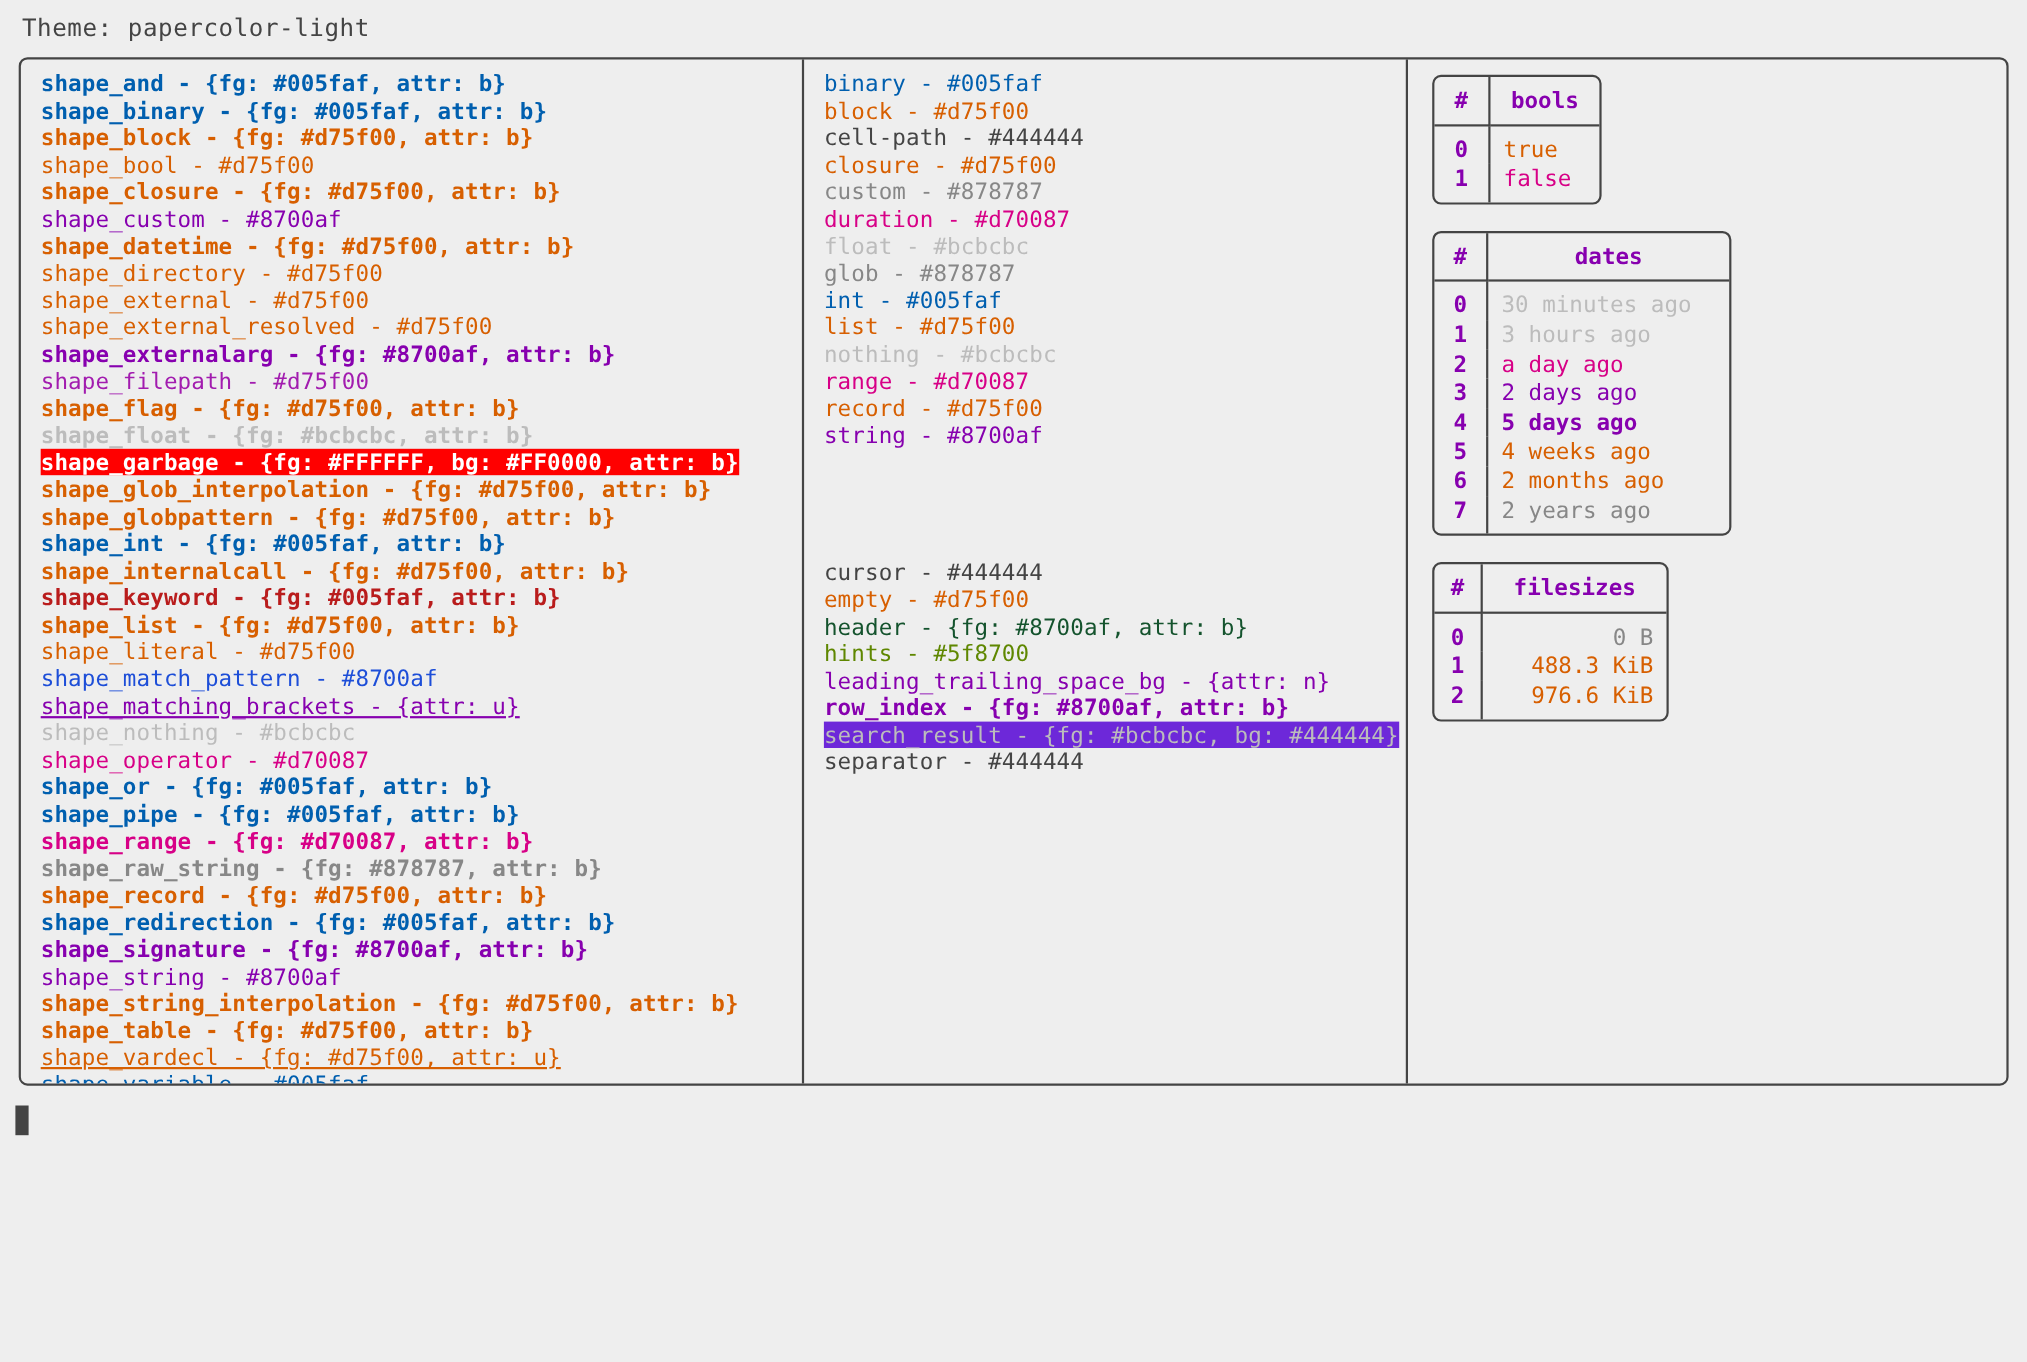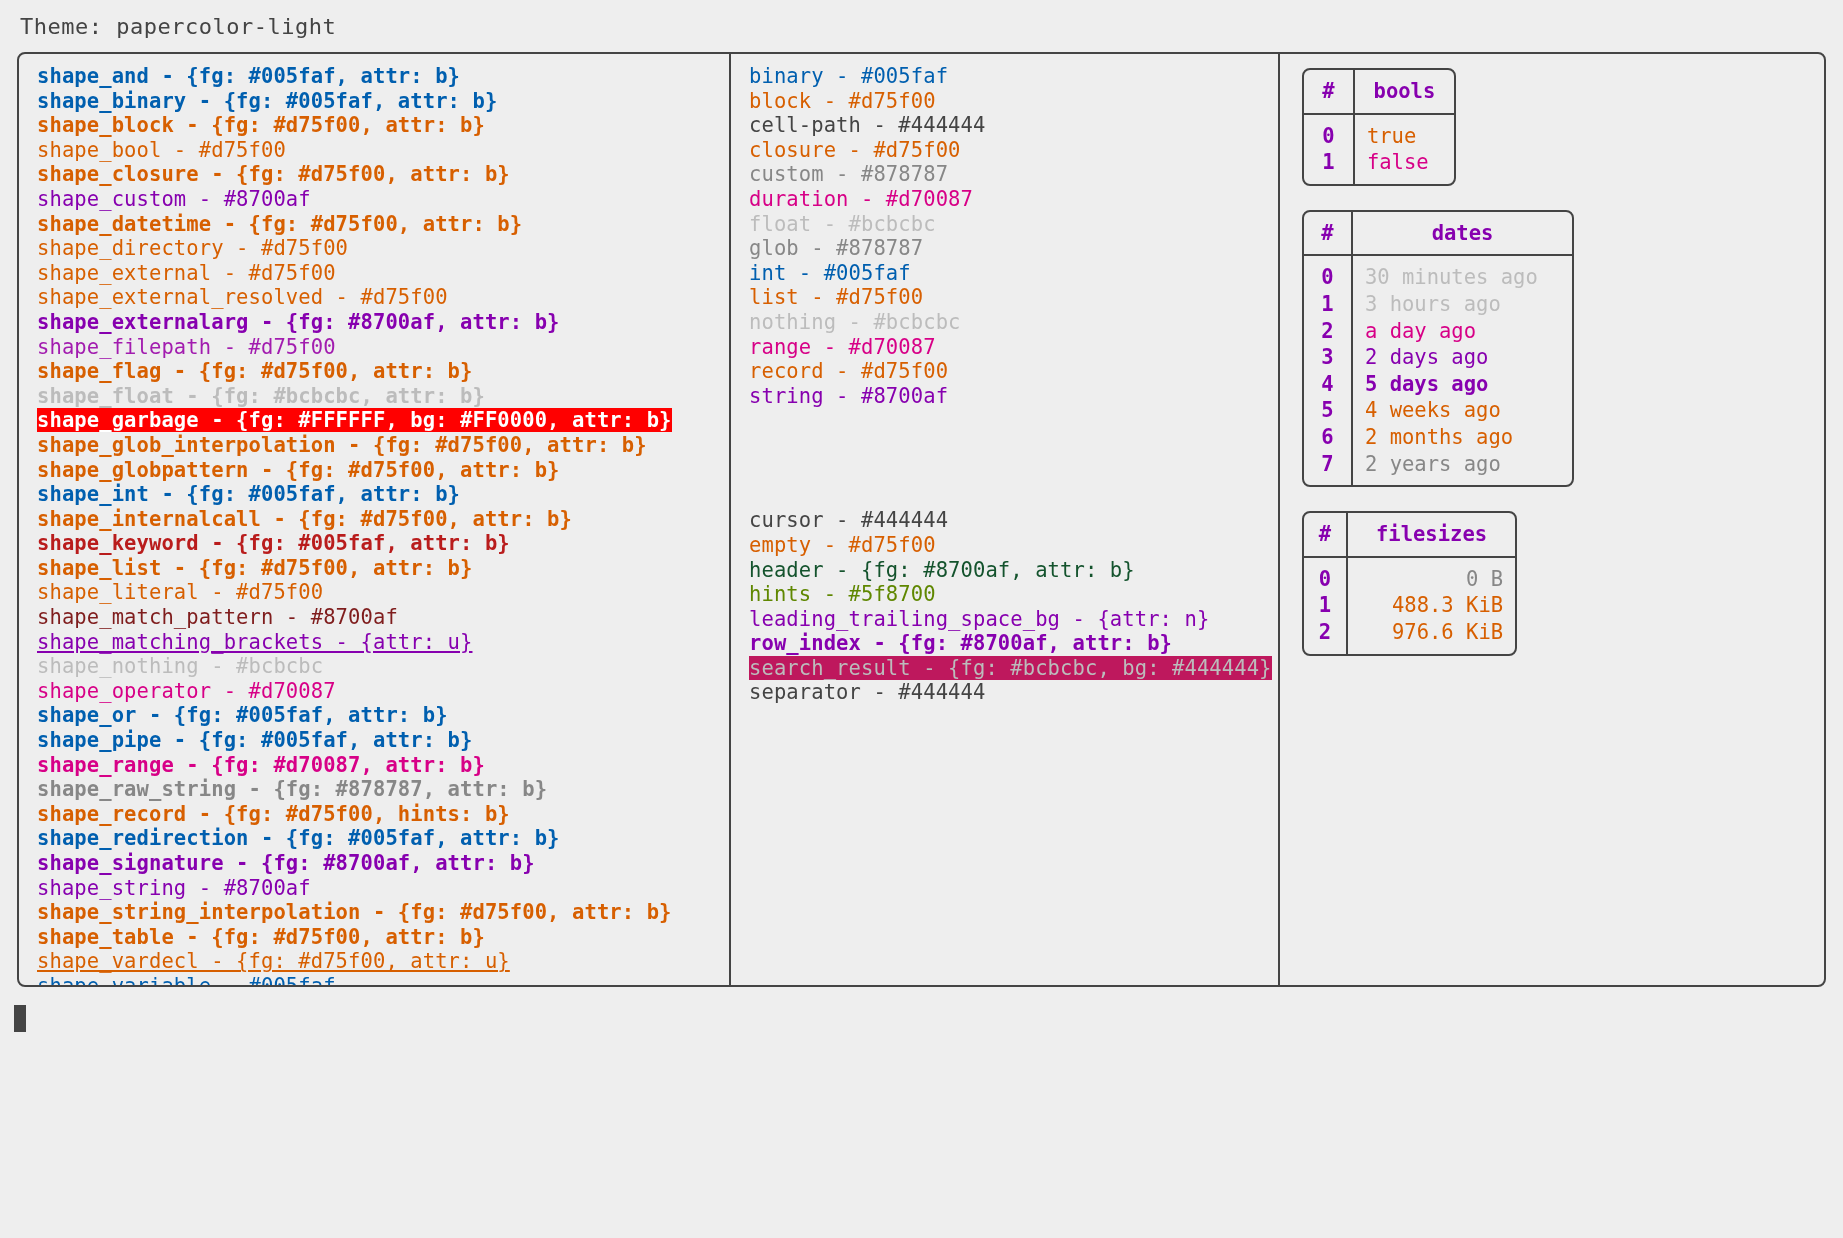--- a/index.html
+++ b/index.html
@@ -123,29 +123,29 @@
         <div class="line"><span style="color: rgb(215, 95, 0); font-weight: bold;">shape_flag - {fg: #d75f00, attr: b}</span></div>
         <div class="line"><span style="color: rgb(188, 188, 188); font-weight: bold;">shape_float - {fg: #bcbcbc, attr: b}</span></div>
         <div class="line"><span class="hl" style="color: rgb(255, 255, 255); font-weight: bold; background: rgb(255, 0, 0);">shape_garbage - {fg: #FFFFFF, bg: #FF0000, attr: b}</span></div>
         <div class="line"><span style="color: rgb(215, 95, 0); font-weight: bold;">shape_glob_interpolation - {fg: #d75f00, attr: b}</span></div>
         <div class="line"><span style="color: rgb(215, 95, 0); font-weight: bold;">shape_globpattern - {fg: #d75f00, attr: b}</span></div>
         <div class="line"><span style="color: rgb(0, 95, 175); font-weight: bold;">shape_int - {fg: #005faf, attr: b}</span></div>
         <div class="line"><span style="color: rgb(215, 95, 0); font-weight: bold;">shape_internalcall - {fg: #d75f00, attr: b}</span></div>
         <div class="line"><span style="color: #b91c1c; font-weight: bold;">shape_keyword - {fg: #005faf, attr: b}</span></div>
         <div class="line"><span style="color: rgb(215, 95, 0); font-weight: bold;">shape_list - {fg: #d75f00, attr: b}</span></div>
         <div class="line"><span style="color: rgb(215, 95, 0);">shape_literal - #d75f00</span></div>
-        <div class="line"><span style="color: #7f1d1d; margin-top: 20px;">shape_match_pattern - #8700af</span></div>
+        <div class="line"><span style="color: #1d4ed8; margin-top: 20px;">shape_match_pattern - #8700af</span></div>
         <div class="line"><span style="color: rgb(135, 0, 175); text-decoration: underline;">shape_matching_brackets - {attr: u}</span></div>
         <div class="line"><span style="color: rgb(188, 188, 188);">shape_nothing - #bcbcbc</span></div>
         <div class="line"><span style="color: rgb(215, 0, 135);">shape_operator - #d70087</span></div>
         <div class="line"><span style="color: rgb(0, 95, 175); font-weight: bold;">shape_or - {fg: #005faf, attr: b}</span></div>
         <div class="line"><span style="color: rgb(0, 95, 175); font-weight: bold;">shape_pipe - {fg: #005faf, attr: b}</span></div>
         <div class="line"><span style="color: rgb(215, 0, 135); font-weight: bold;">shape_range - {fg: #d70087, attr: b}</span></div>
         <div class="line"><span style="color: rgb(135, 135, 135); font-weight: bold;">shape_raw_string - {fg: #878787, attr: b}</span></div>
-        <div class="line"><span style="color: rgb(215, 95, 0); font-weight: bold;">shape_record - {fg: #d75f00, hints: b}</span></div>
+        <div class="line"><span style="color: rgb(215, 95, 0); font-weight: bold;">shape_record - {fg: #d75f00, attr: b}</span></div>
         <div class="line"><span style="color: rgb(0, 95, 175); font-weight: bold;">shape_redirection - {fg: #005faf, attr: b}</span></div>
         <div class="line"><span style="color: rgb(135, 0, 175); font-weight: bold;">shape_signature - {fg: #8700af, attr: b}</span></div>
         <div class="line"><span style="color: rgb(135, 0, 175);">shape_string - #8700af</span></div>
         <div class="line"><span style="color: rgb(215, 95, 0); font-weight: bold;">shape_string_interpolation - {fg: #d75f00, attr: b}</span></div>
         <div class="line"><span style="color: rgb(215, 95, 0); font-weight: bold;">shape_table - {fg: #d75f00, attr: b}</span></div>
         <div class="line"><span style="color: rgb(215, 95, 0); text-decoration: underline;">shape_vardecl - {fg: #d75f00, attr: u}</span></div>
         <div class="line"><span style="color: rgb(0, 95, 175);">shape_variable - #005faf</span></div>
       </div>
   </div>
 
@@ -168,21 +168,21 @@
           <div class="line"><span style="color: rgb(135, 0, 175);">string - #8700af</span></div>
         </div>
       <div class="spacer-lg"></div>
       <div id="ui-list">
           <div class="line"><span style="color: rgb(68, 68, 68);">cursor - #444444</span></div>
           <div class="line"><span style="color: rgb(215, 95, 0);">empty - #d75f00</span></div>
           <div class="line"><span style="color: #14532d; font-weight: normal;">header - {fg: #8700af, attr: b}</span></div>
           <div class="line"><span style="color: rgb(95, 135, 0);">hints - #5f8700</span></div>
           <div class="line"><span style="color: rgb(135, 0, 175);">leading_trailing_space_bg - {attr: n}</span></div>
           <div class="line"><span style="color: rgb(135, 0, 175); font-weight: bold;">row_index - {fg: #8700af, attr: b}</span></div>
-          <div class="line"><span class="hl" style="color: rgb(188, 188, 188); background: #be185d;">search_result - {fg: #bcbcbc, bg: #444444}</span></div>
+          <div class="line"><span class="hl" style="color: rgb(188, 188, 188); background: #6d28d9;">search_result - {fg: #bcbcbc, bg: #444444}</span></div>
           <div class="line"><span style="color: rgb(68, 68, 68);">separator - #444444</span></div>
         </div>
     </div>
   </div>
 
   <div class="col col-right">
     <div class="col-right-inner">
 
       <table class="nu bools-tbl">
         <thead>

